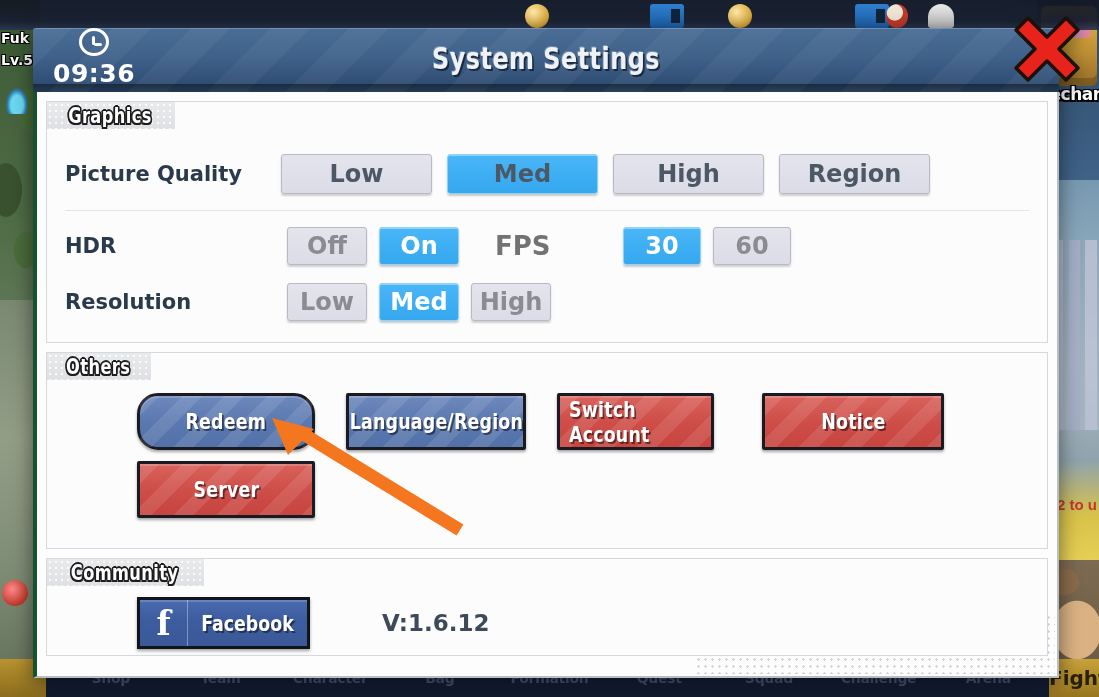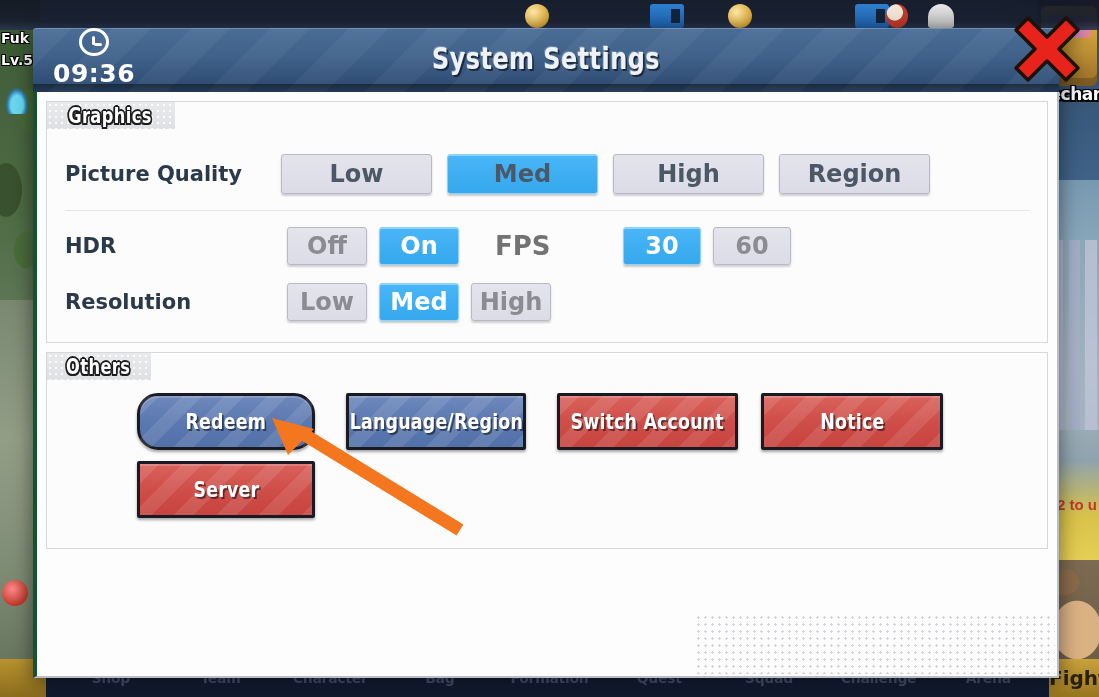--- a/index.html
+++ b/index.html
@@ -321,21 +321,21 @@
   .game-btn.blue {
     background: linear-gradient(180deg, #6d88bc 0%, #5b79b0 50%, #5271a8 100%);
     box-shadow: 0 2px 3px rgba(0,0,0,.35), inset 0 2px 0 rgba(255,255,255,.18);
   }
   .game-btn.red {
     background: linear-gradient(180deg, #d9625c 0%, #cf4e49 50%, #c7443f 100%);
     box-shadow: 0 2px 3px rgba(0,0,0,.35), inset 0 2px 0 rgba(255,255,255,.18);
   }
   #btn-redeem { width: 178px; margin-right: 31px; border-radius: 21px; }
   #btn-language { width: 180px; margin-right: 31px; justify-content: center; }
-  #btn-switch-account { width: 181px; margin-right: 23px; }
+  #btn-switch-account { width: 157px; margin-right: 48px; }
   #btn-notice { width: 182px; }
   #btn-server { width: 178px; }
 
   
   #community-section { height: 98px; }
   #community-rows { padding: 38px 0 0 90px; display: flex; align-items: center; }
   #btn-facebook {
     width: 173px; height: 52px;
     border: 3px solid #12141c;
     background: linear-gradient(180deg, #4a6bb0 0%, #3d5c9e 45%, #3b5998 100%);
@@ -490,20 +490,33 @@
           </div>
         </div>
         <div class="other-row" id="others-row-2">
           <div class="game-btn red" id="btn-server">
             <span>Server</span>
           </div>
         </div>
       </div>
     </div>
 
+    <div class="section" id="community-section">
+      <div class="section-tab">
+        <span>Community</span>
+      </div>
+
+      <div id="community-rows">
+        <div id="btn-facebook">
+          <div id="fb-glyph">f</div>
+          <div id="fb-label">Facebook</div>
+        </div>
+        <div id="version-label">V:1.6.12</div>
+      </div>
+    </div>
 
   </div>
 </div>
 
 <svg id="annotation-arrow">
   <line x1="460" y1="530" x2="300" y2="432" stroke="#f4761f" stroke-width="13" stroke-linecap="butt"></line>
   <path d="M272 418 L314 429 L288 455 Z" fill="#f4761f"></path>
 </svg>
 
 </body></html>

